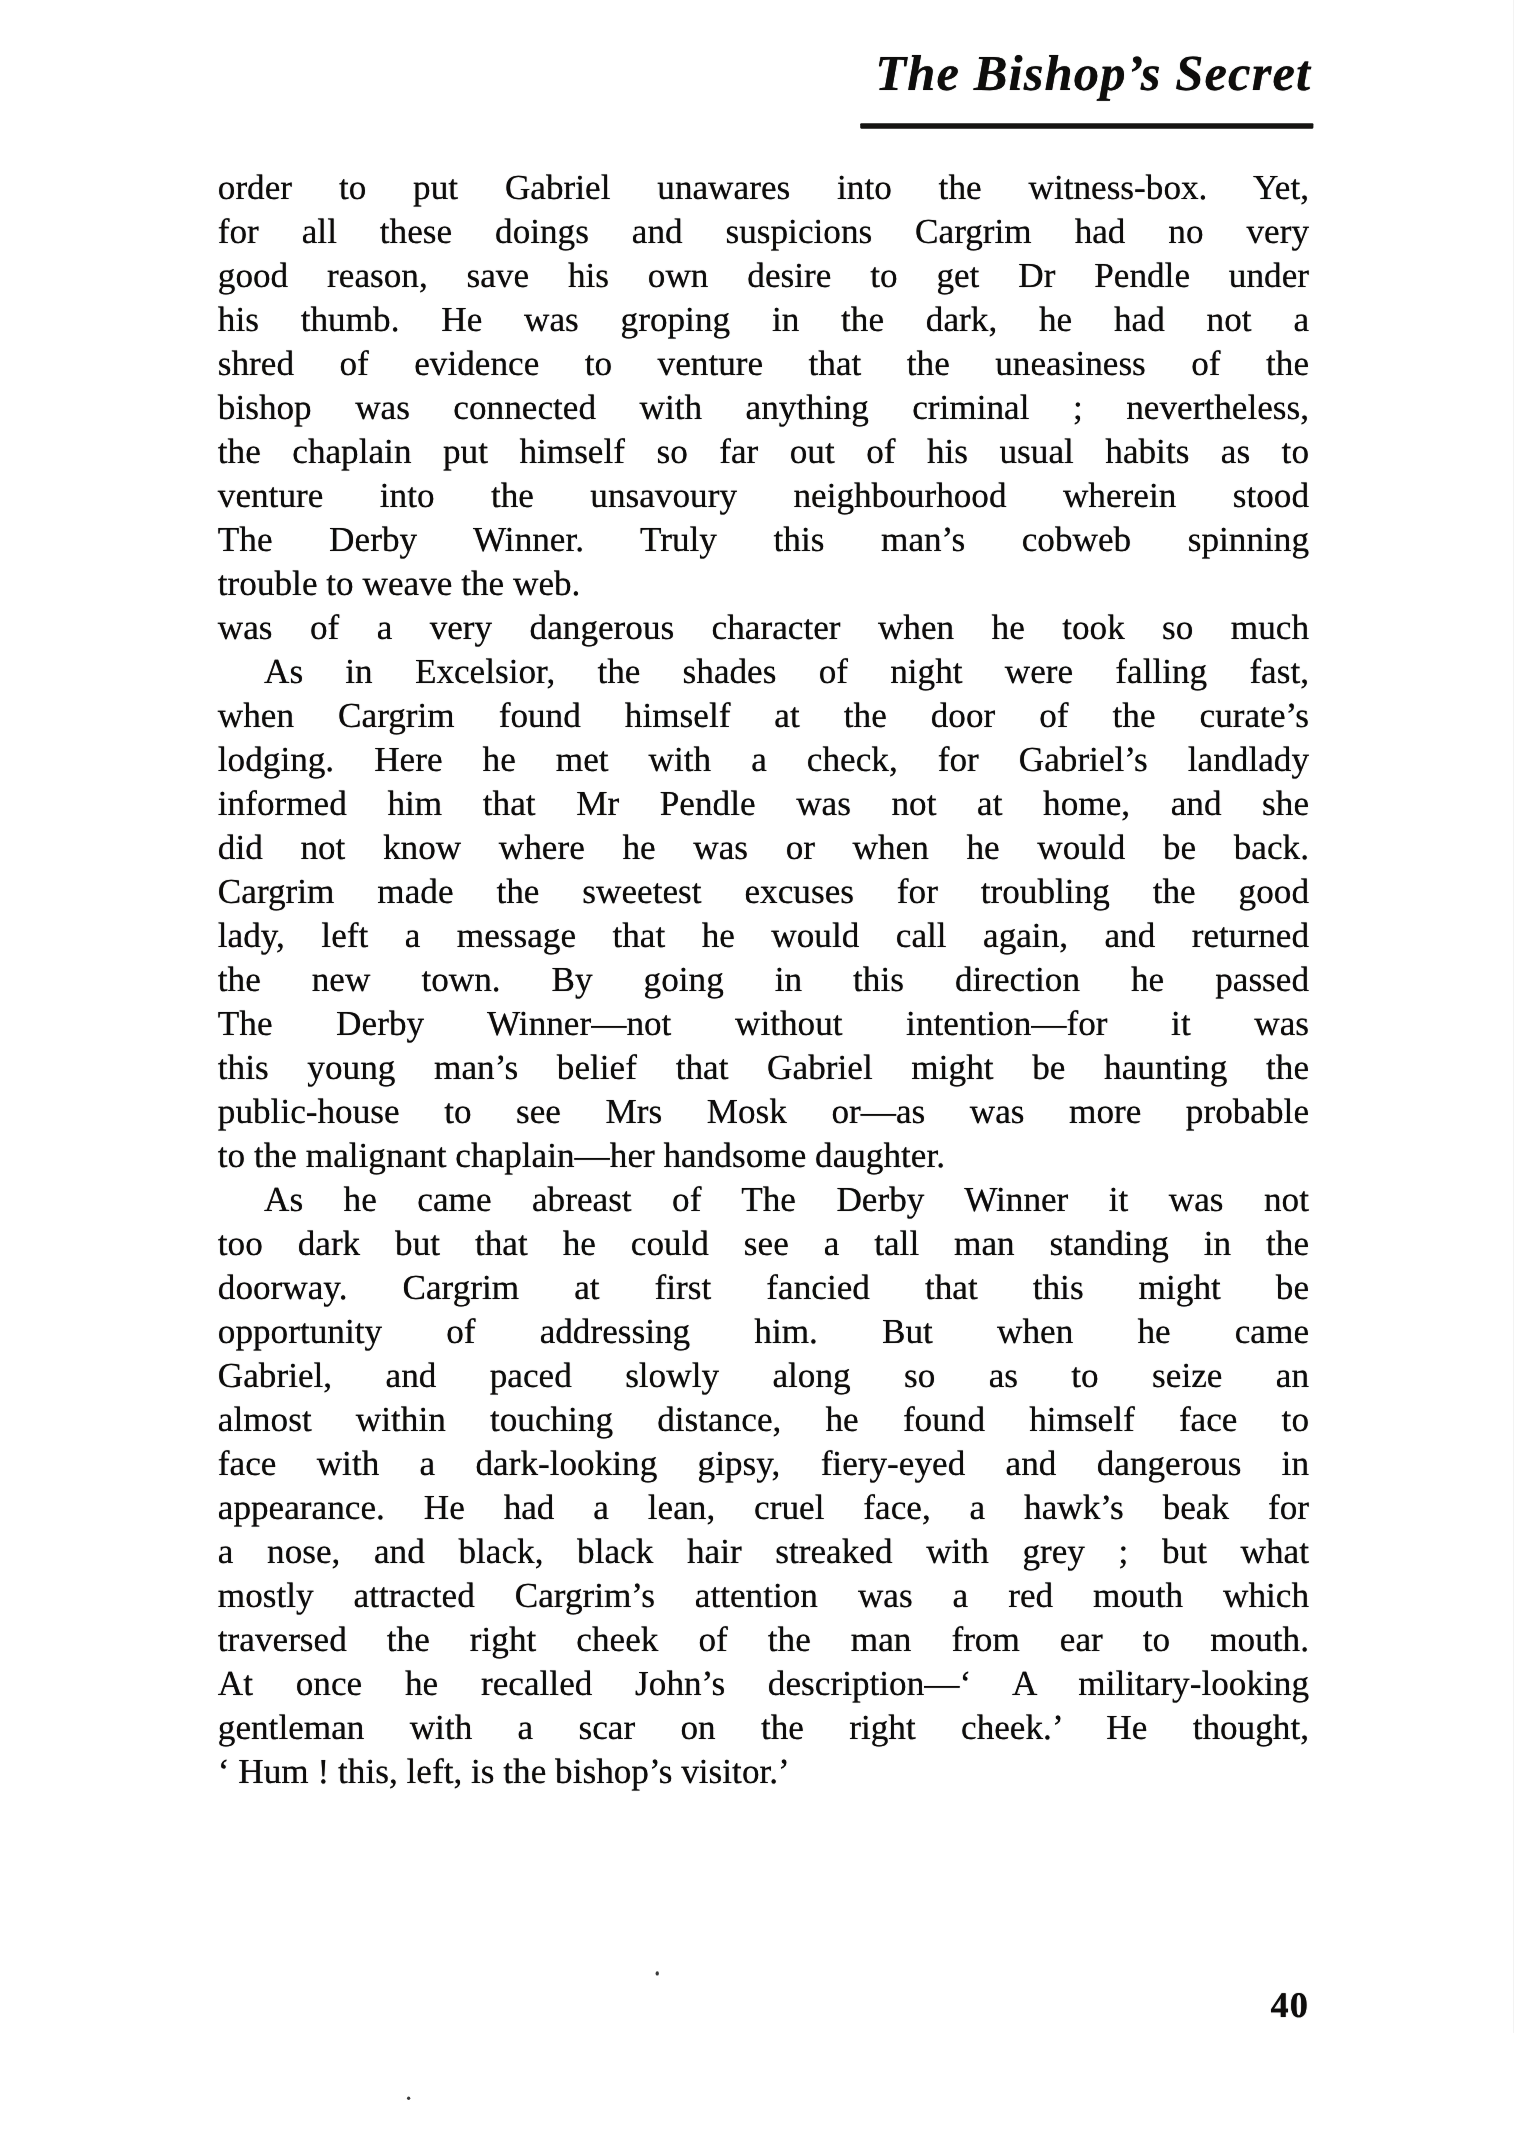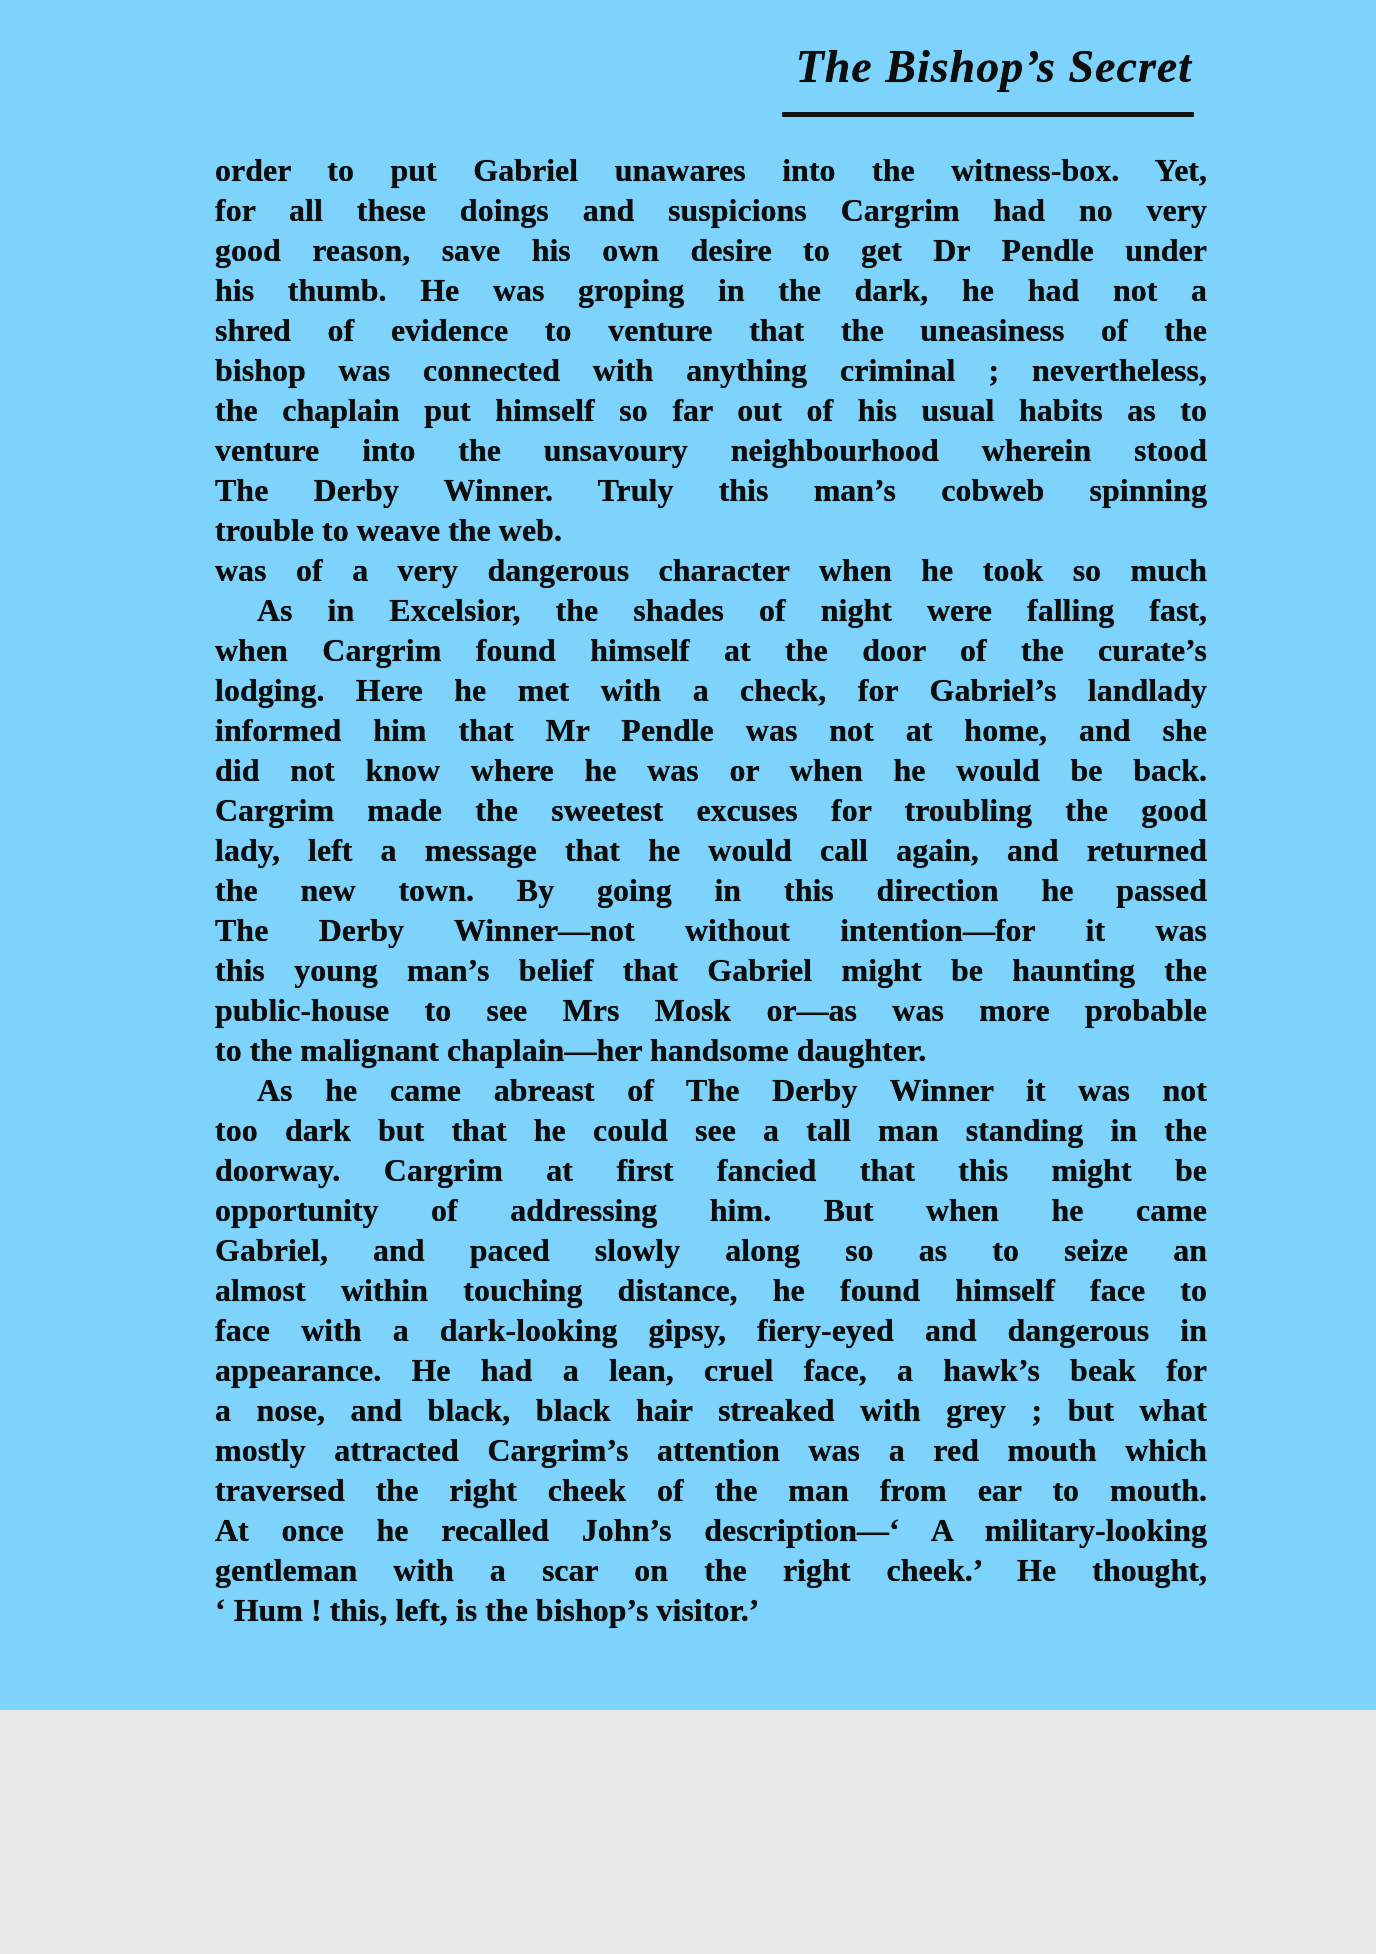--- a/index.html
+++ b/index.html
@@ -3,23 +3,23 @@
 <meta charset="utf-8">
 <style>
   html, body {
     margin: 0;
     padding: 0;
     background: #e8e8e8;
   }
   #scan-page {
     position: relative;
     width: 1376px;
-    height: 1710px;
+    height: 1954px;
     margin: 0 auto;
-    background: #7dd3fc;
+    background: #ffffff;
     overflow: hidden;
     font-family: "Liberation Serif", "DejaVu Serif", serif;
     color: #0e0d0c;
   }
   
   .running-header {
     position: absolute;
     top: 40px;
     right: 184px;
     text-align: right;
@@ -37,27 +37,26 @@
     top: 112px;
     right: 182px;
     width: 412px;
     height: 5px;
     background: #151412;
     border-radius: 1px;
   }
   
   .text-block {
     position: absolute;
-    left: 215px;
+    left: 198px;
     top: 150px;
     width: 992px;
     font-size: 32px;
     line-height: 40px;
     text-shadow: 0 0 0.7px rgba(10,10,10,0.8);
-    font-weight: bold;
   }
   .paragraph { margin: 0; padding: 0; }
   .line {
     text-align: justify;
     text-align-last: justify;
     min-height: 40px;
   }
   .line.last {
     text-align-last: left;
   }

